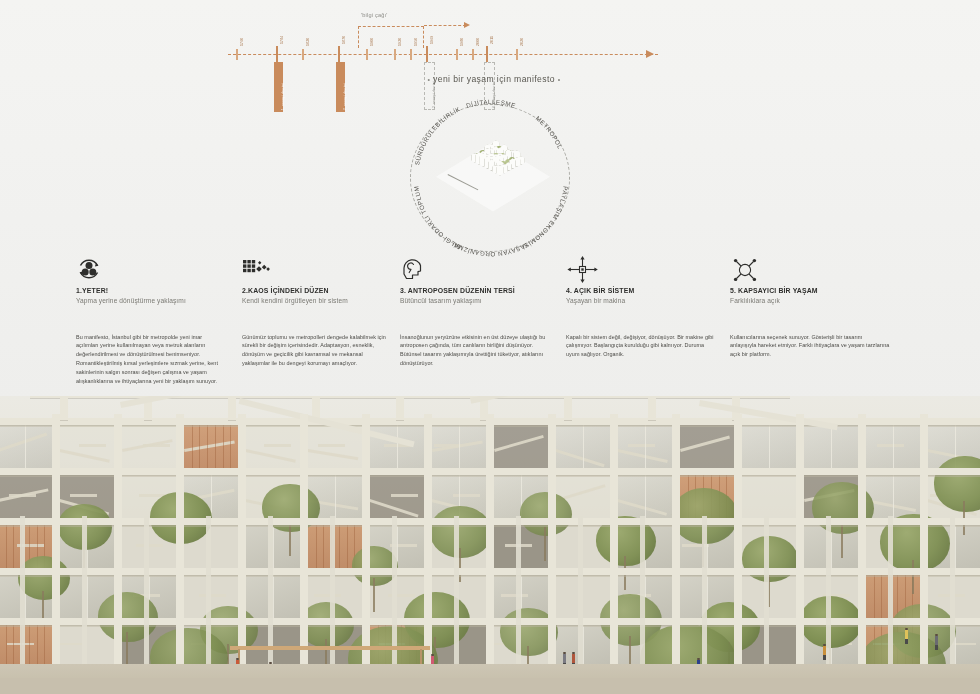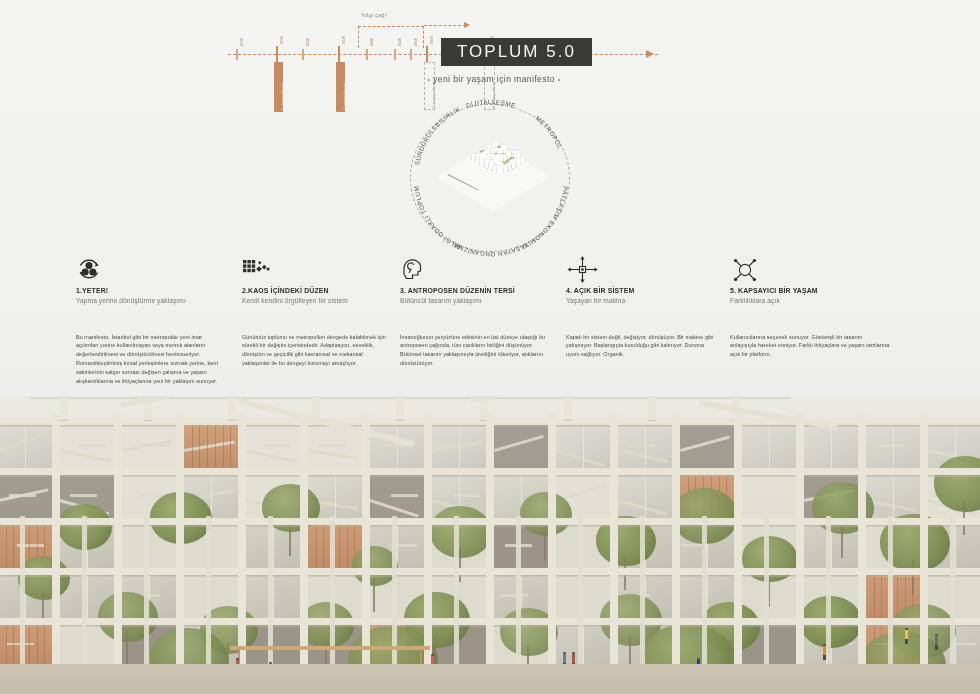--- a/index.html
+++ b/index.html
@@ -233,23 +233,20 @@
         <div class="tl-barlbl" style="left: 52.5px; top: 102px;">1. sanayi devrimi</div>
         <div class="tl-bar" style="left: 108px; height: 50px;"></div>
         <div class="tl-barlbl" style="left: 114.5px; top: 102px;">2. sanayi devrimi</div>
         <div class="tl-bar ghost" style="left: 196px; height: 48px;"></div>
         <div class="tl-barlbl dark" style="left: 203.5px; top: 100px;">3. sanayi devrimi</div>
         <div class="tl-bar ghost" style="left: 256px; height: 48px;"></div>
         <div class="tl-barlbl dark" style="left: 263.5px; top: 100px;">4. sanayi devrimi</div>
       </div>
   </div>
 
-  <div id="title-block">
-    <div class="t">TOPLUM  5.0</div>
-  </div>
   <div id="subtitle">
     <span class="dot">•</span>
     <span>yeni bir yaşam için manifesto</span>
     <span class="dot">•</span>
   </div>
 
   <div id="diagram">
     <div class="d-ring"></div>
     <div class="d-ring2"></div>
 

